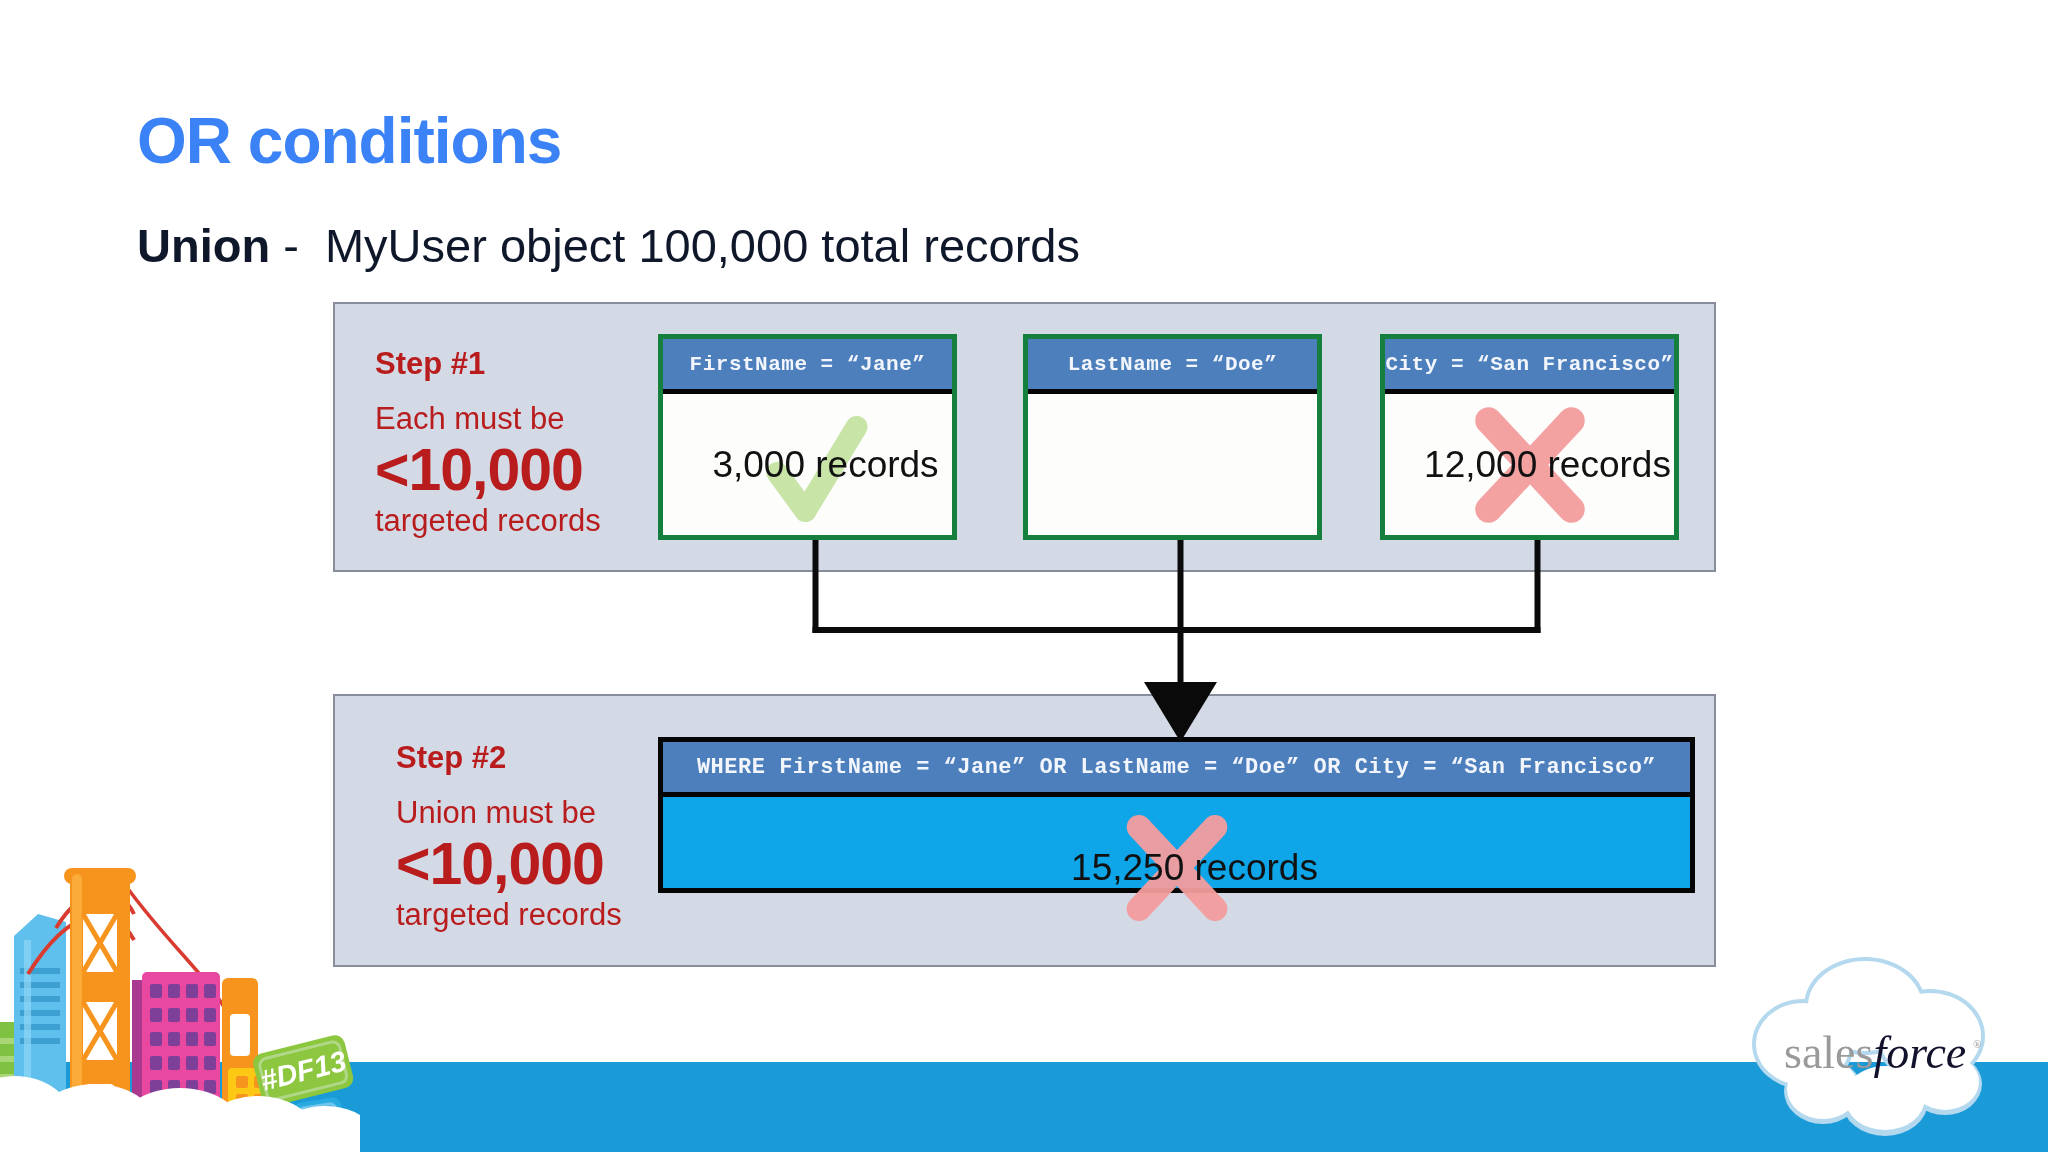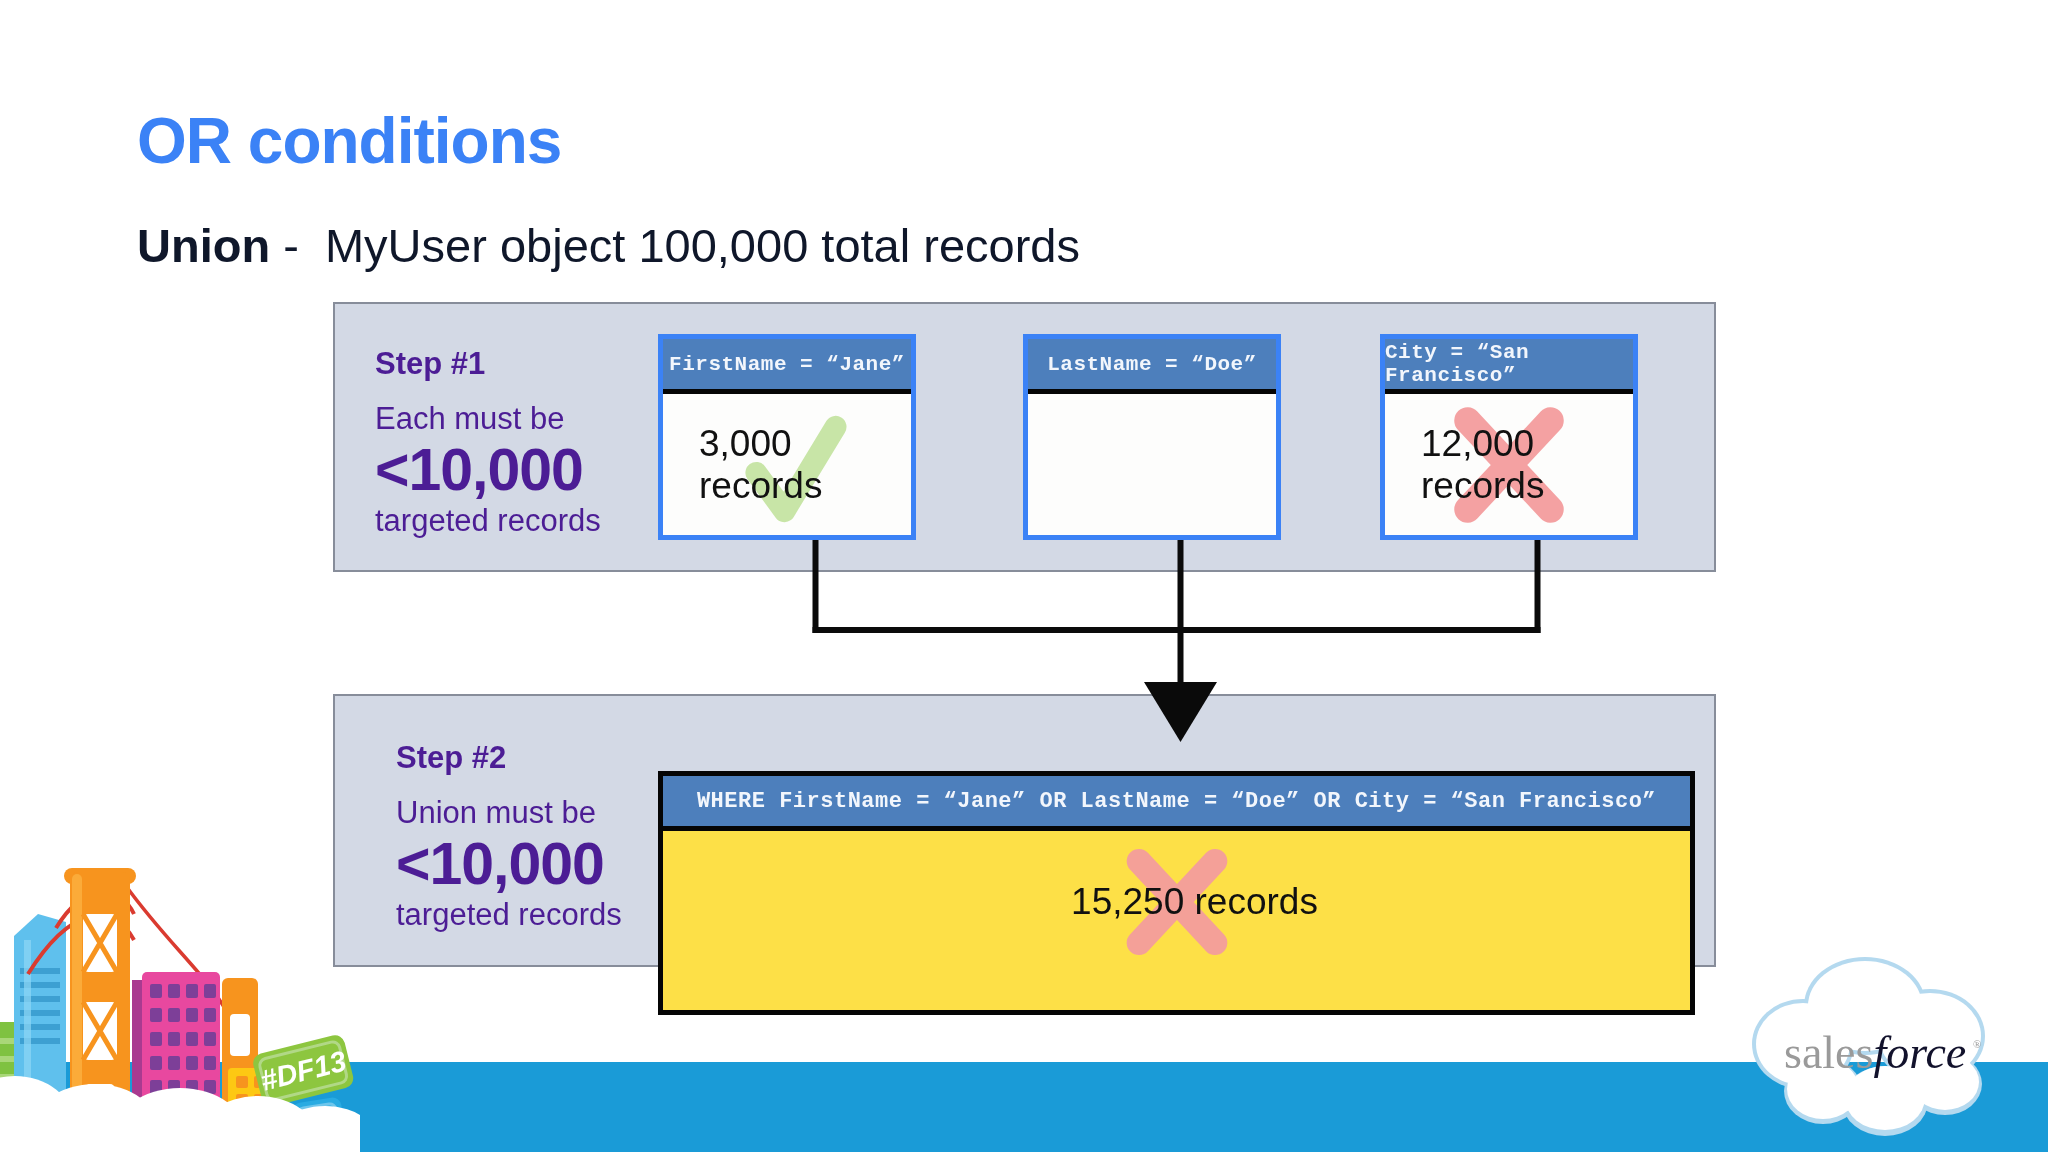--- a/index.html
+++ b/index.html
@@ -18,37 +18,37 @@
   }
   .subtitle .bold{font-weight:bold;}
   .subtitle .sep{white-space:pre;}
 
   .panel{
     background:#d3d9e5;border:2px solid #878d9a;box-sizing:border-box;
   }
   .panel1{left:333px;top:302px;width:1383px;height:270px;}
   .panel2{left:333px;top:694px;width:1383px;height:273px;}
 
-  .step-info{width:300px;color:#4c1d95;}
+  .step-info{width:300px;color:#b91c1c;}
   .step-info1{left:375px;top:346px;}
   .step-info2{left:396px;top:740px;}
   .step-label{font-size:31px;font-weight:bold;margin-bottom:18px;}
   .step-line{font-size:31px;line-height:1.25;}
   .step-limit{font-size:59px;font-weight:bold;line-height:1.08;letter-spacing:-1px;}
 
   .cond-box{
-    top:334px;width:258px;height:206px;background:#fdfdfc;
-    border:5px solid #3b82f6;box-sizing:border-box;
+    top:334px;width:299px;height:206px;background:#fdfdfc;
+    border:5px solid #15803d;box-sizing:border-box;
   }
   .cond-box.b1{left:658px;}
   .cond-box.b2{left:1023px;}
   .cond-box.b3{left:1380px;}
 
   .union-box{
-    left:658px;top:771px;width:1037px;height:244px;background:#fde047;
+    left:658px;top:737px;width:1037px;height:156px;background:#0ea5e9;
     border:5px solid #050505;box-sizing:border-box;
   }
 
   .box-header{
     height:55px;background:#4d7fbc;border-bottom:5px solid #050505;
     display:flex;align-items:center;justify-content:center;
     color:#f2f6fc;font-family:"Liberation Mono","DejaVu Sans Mono",monospace;
     font-weight:bold;font-size:21px;letter-spacing:0.5px;box-sizing:border-box;
   }
   .union-box .box-header{font-size:22px;}

